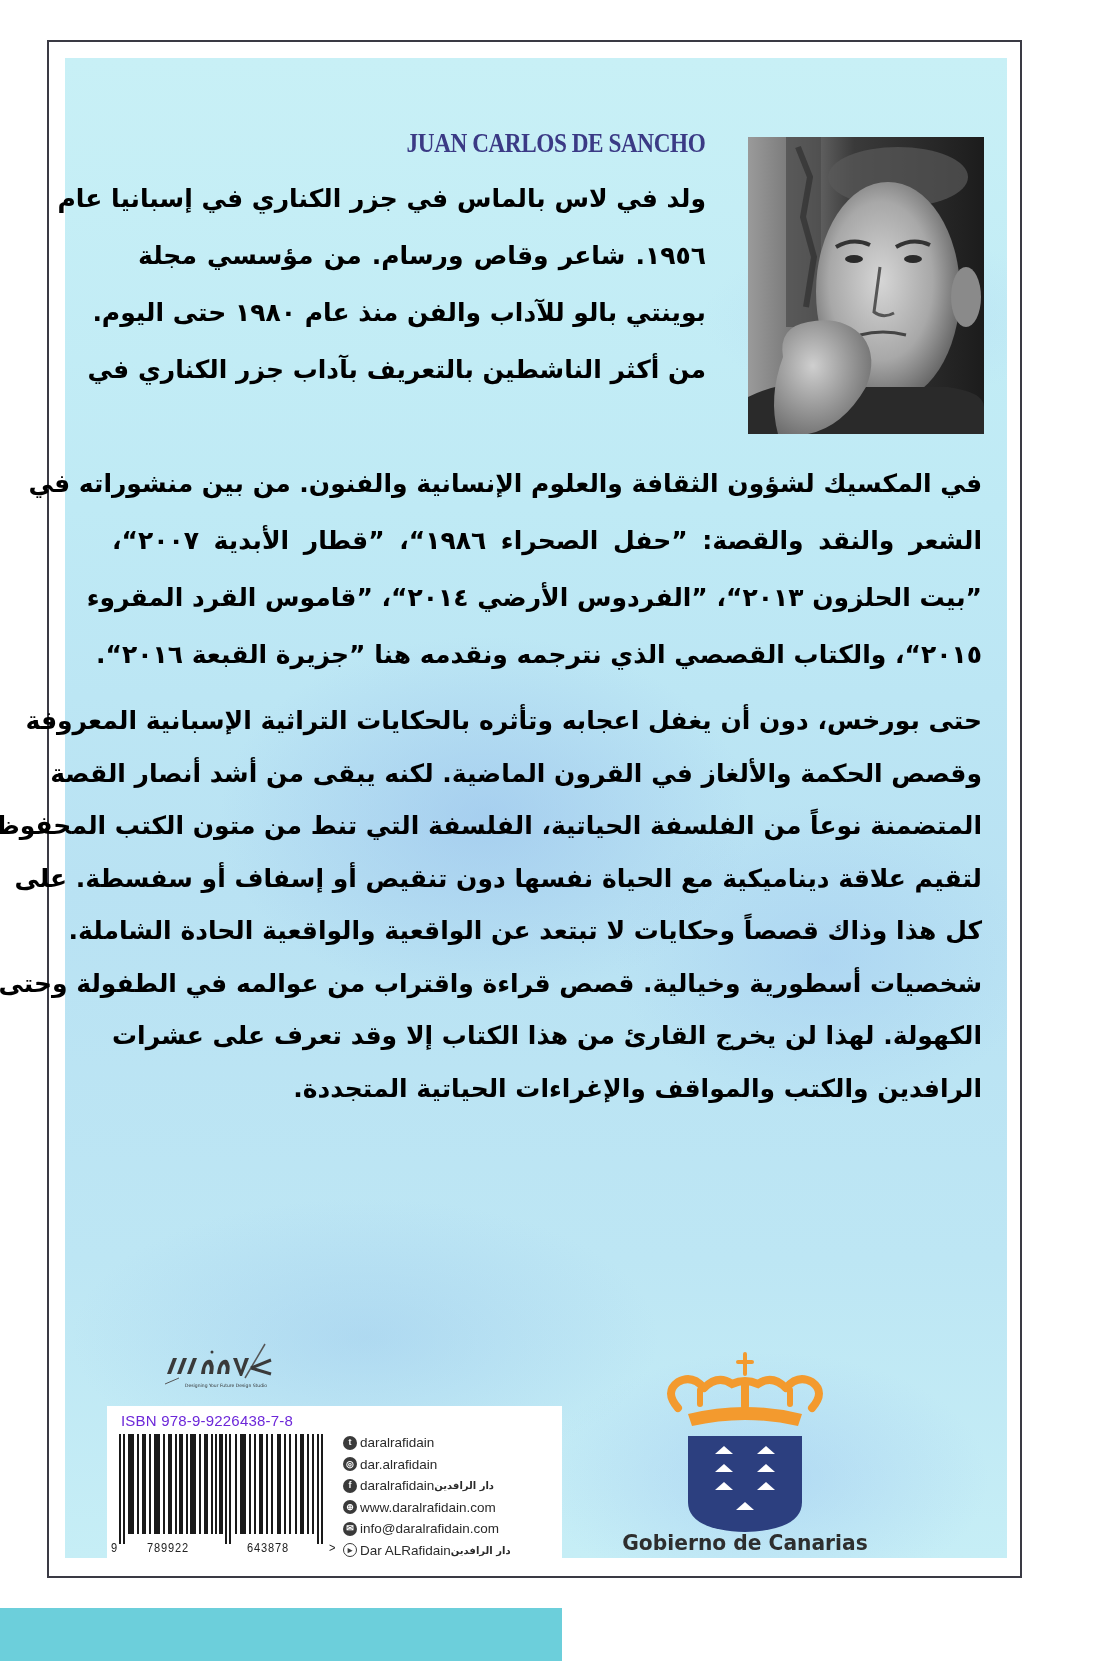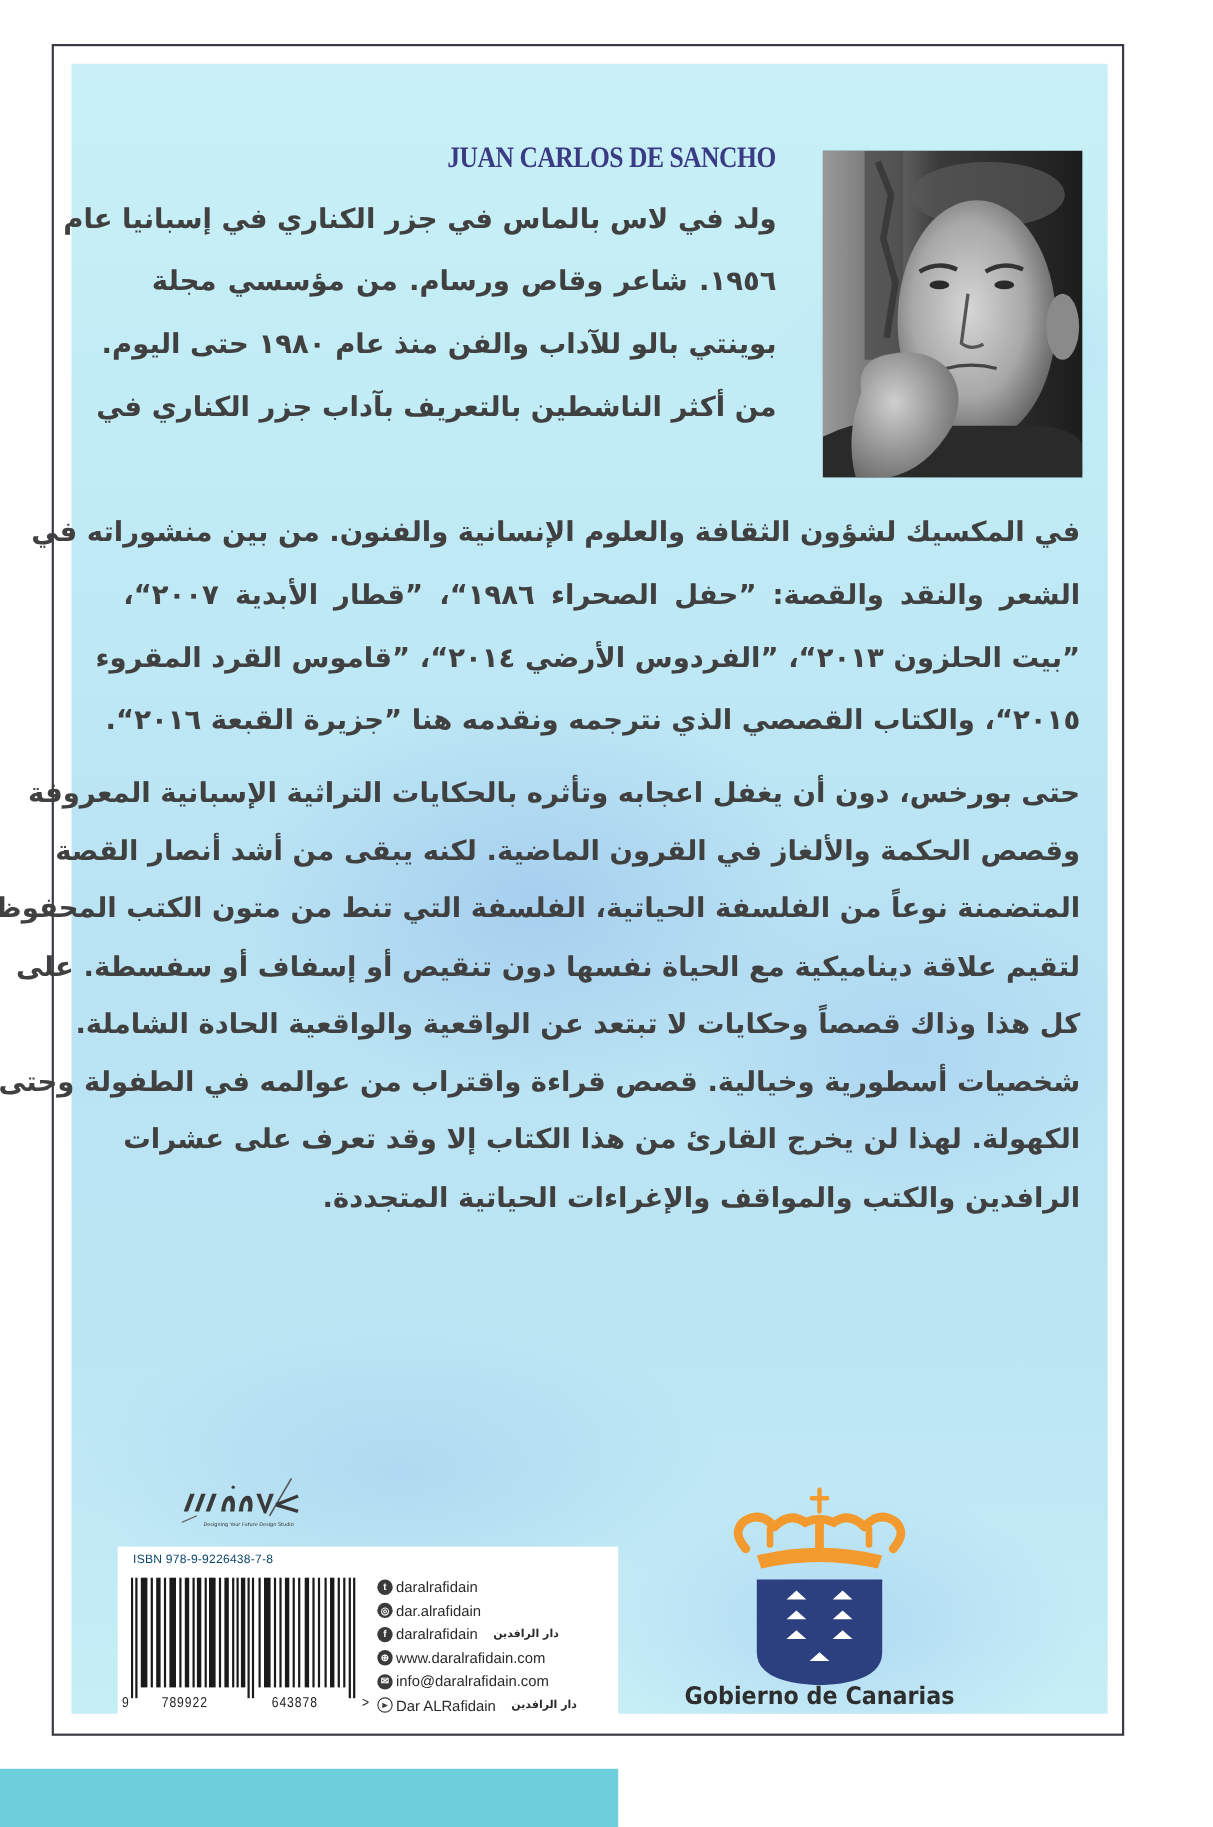--- a/index.html
+++ b/index.html
@@ -28,53 +28,53 @@
     font-size:27px; letter-spacing:-0.5px; color:#3b3a85;
     transform:scaleX(0.86); transform-origin:right center; white-space:nowrap;
   }
   .photo {
     position:absolute; left:748px; top:137px; width:236px; height:297px;
     overflow:hidden; background:#555;
   }
   .arabic {
     direction:rtl; text-align:justify; text-align-last:right;
     font-family:"DejaVu Sans", sans-serif; font-weight:bold;
-    color:#404040; position:absolute;
+    color:#000000; position:absolute;
   }
   .bio-top { left:138px; top:170px; width:568px; font-size:25px; line-height:57px; }
   .bio-full { left:112px; top:455px; width:870px; font-size:25px; line-height:57px; }
   .para2 { left:112px; top:695px; width:870px; font-size:25px; line-height:52.5px; }
   .line { display:block; white-space:nowrap; text-align-last:justify; }
   .line.last { text-align-last:right; }
 
   .studio-logo { position:absolute; left:165px; top:1340px; width:110px; height:52px; }
   .info-card {
     position:absolute; left:107px; top:1406px; width:455px; height:157px; background:#ffffff;
   }
   .isbn {
     position:absolute; left:14px; top:6px; font-family:"Liberation Sans", sans-serif;
-    font-size:11px; color:#0c4a6e; white-space:nowrap; letter-spacing:0.2px;
+    font-size:15px; color:#6d28d9; white-space:nowrap; letter-spacing:0.2px;
   }
   .barcode { position:absolute; left:12px; top:28px; width:220px; height:110px; }
   .barcode-digits {
     position:absolute; top:134px; font-family:"Liberation Sans", sans-serif; font-size:13px; color:#222;
     transform:scaleX(0.85); transform-origin:left;
   }
   .contacts { position:absolute; left:236px; top:26px; width:215px; }
   .contact {
     display:flex; align-items:center; height:21.5px;
     font-family:"Liberation Sans", sans-serif; font-size:13.5px; color:#2a2a2a; white-space:nowrap;
   }
   .contact .ic {
     width:14px; height:14px; border-radius:50%; background:#3a3a3a; margin-right:3px;
     display:inline-flex; align-items:center; justify-content:center; flex:0 0 14px;
     color:#fff; font-size:9px; font-weight:bold; line-height:1;
   }
   .contact .ar {
-    direction:rtl; font-family:"DejaVu Sans", sans-serif; font-size:10px; font-weight:bold; margin-left:14px;text-align:right;
+    direction:rtl; font-family:"DejaVu Sans", sans-serif; font-size:10px; font-weight:bold; margin-left:0;text-align:right;
   }
   .canarias-logo { position:absolute; left:660px; top:1352px; width:170px; height:180px; }
   .canarias-text {
     position:absolute; left:570px; top:1530px; width:350px; text-align:center;
     font-family:"DejaVu Sans", sans-serif; font-weight:bold; font-size:22px; color:#2e2e2e;
     transform:scaleX(0.92);
   }
   .teal-block {
     position:absolute; left:0; top:1608px; width:562px; height:53px; background:#6ccfdb;
   }

